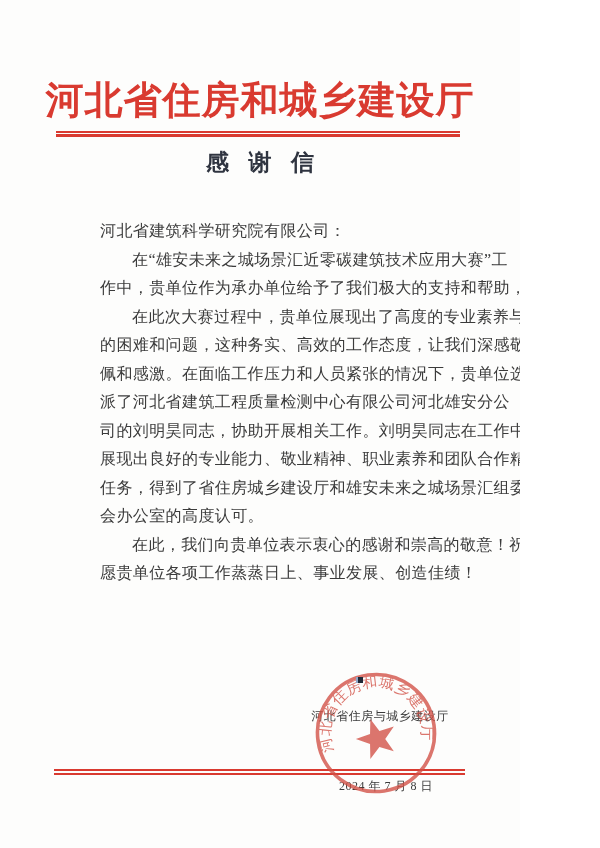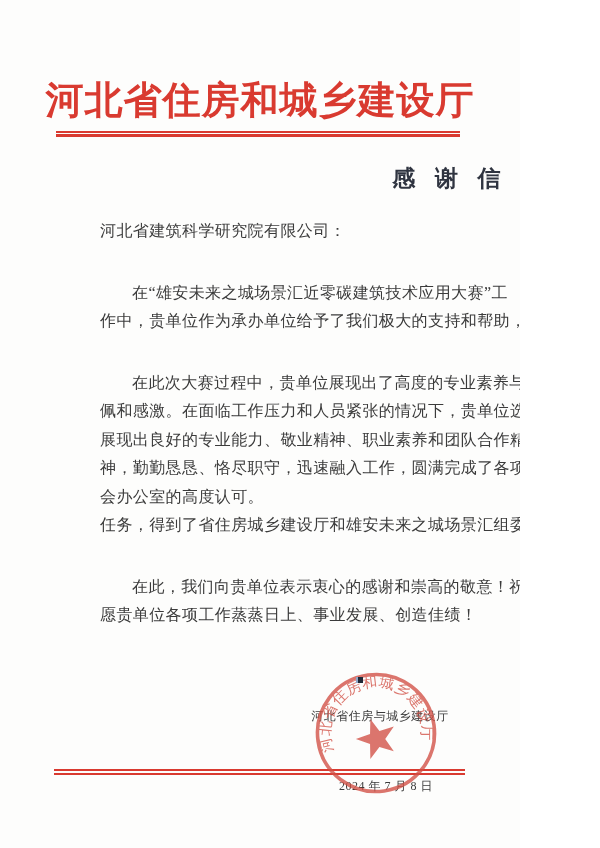--- a/index.html
+++ b/index.html
@@ -26,36 +26,36 @@
     margin:0;
   }
   .rule-top{
     position:absolute;top:131px;left:56px;right:60px;
     height:1px;
     border-top:2px solid var(--accent);
     border-bottom:3px solid var(--accent);
   }
   
   .letter-title{
-    position:absolute;top:164px;left:0;right:0;
-    text-align:right;
+    position:absolute;top:148px;left:0;right:0;
+    text-align:center;
     color:var(--title);
     font-size:23px;font-weight:bold;
     letter-spacing:0.85em;padding-left:0.85em;
     line-height:30px;margin:0;
   }
   
   .letter-body{
     position:absolute;top:217px;left:100px;width:445px;
     color:var(--text);
     font-size:16px;line-height:28.5px;
     letter-spacing:0.4px;
     white-space:nowrap;
   }
-  .letter-body .indent{text-indent:2em;margin-top:33px;}
+  .letter-body .indent{text-indent:2em;}
   
   .sign-block{
     position:absolute;top:703px;left:260px;width:240px;
     text-align:center;
     color:var(--text);
     font-size:12px;line-height:27px;
     letter-spacing:0.5px;
     white-space:nowrap;
   }
   .sign-date{padding-left:12px;margin-top:43px;}
@@ -91,25 +91,27 @@
 
   <div class="rule-top"></div>
 
   <h2 class="letter-title">感谢信</h2>
 
   <div class="letter-body">
     <div>河北省建筑科学研究院有限公司：</div>
     <div class="indent">在“雄安未来之城场景汇近零碳建筑技术应用大赛”工</div>
     <div>作中，贵单位作为承办单位给予了我们极大的支持和帮助，</div>
     <div class="indent">在此次大赛过程中，贵单位展现出了高度的专业素养与</div>
+    <div>的困难和问题，这种务实、高效的工作态度，让我们深感敬</div>
     <div>佩和感激。在面临工作压力和人员紧张的情况下，贵单位选</div>
+    <div>派了河北省建筑工程质量检测中心有限公司河北雄安分公</div>
+    <div>司的刘明昊同志，协助开展相关工作。刘明昊同志在工作中</div>
     <div>展现出良好的专业能力、敬业精神、职业素养和团队合作精</div>
-    <div>神，勤勤恳恳、恪尽职守，迅速融入工作，圆满完成了各项</div>
+    <div>任务，得到了省住房城乡建设厅和雄安未来之城场景汇组委</div>
     <div>会办公室的高度认可。</div>
-    <div>任务，得到了省住房城乡建设厅和雄安未来之城场景汇组委</div>
     <div class="indent">在此，我们向贵单位表示衷心的感谢和崇高的敬意！祝</div>
     <div>愿贵单位各项工作蒸蒸日上、事业发展、创造佳绩！</div>
   </div>
 
   <div class="sign-block">
     <div>河北省住房与城乡建设厅</div>
     <div class="sign-date">2024 年 7 月 8 日</div>
   </div>
 
   <div class="rule-bottom"></div>

